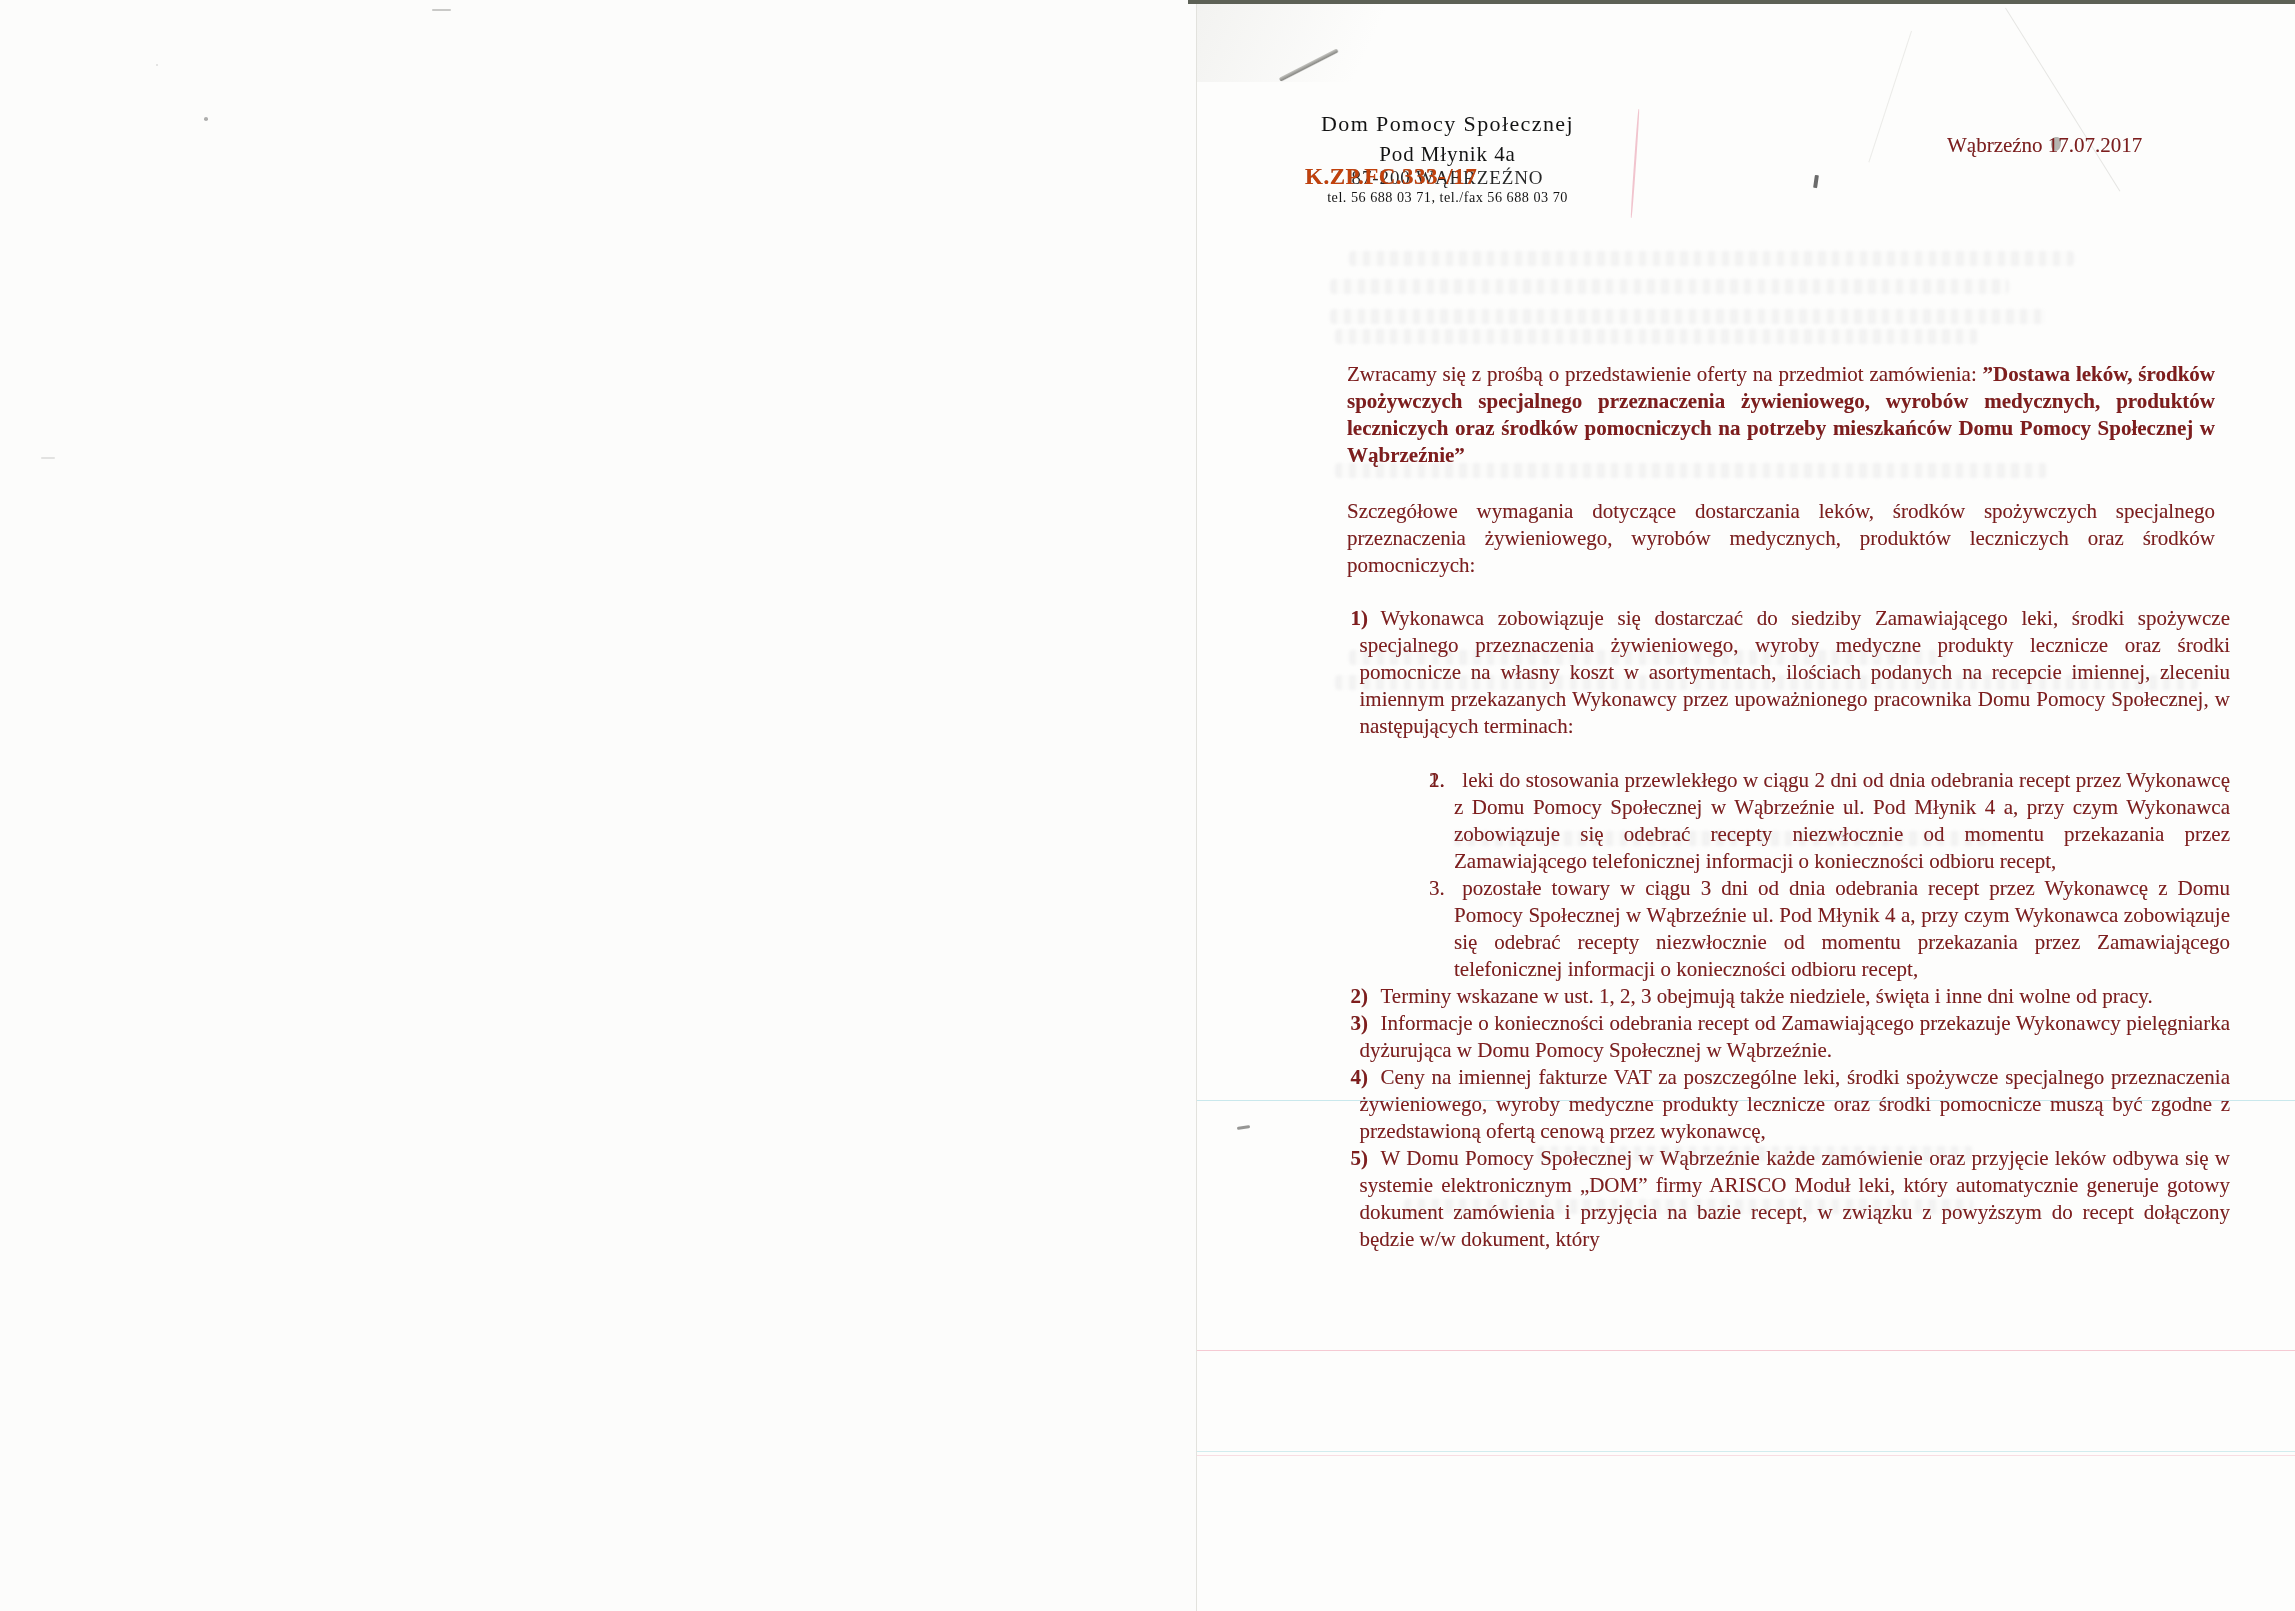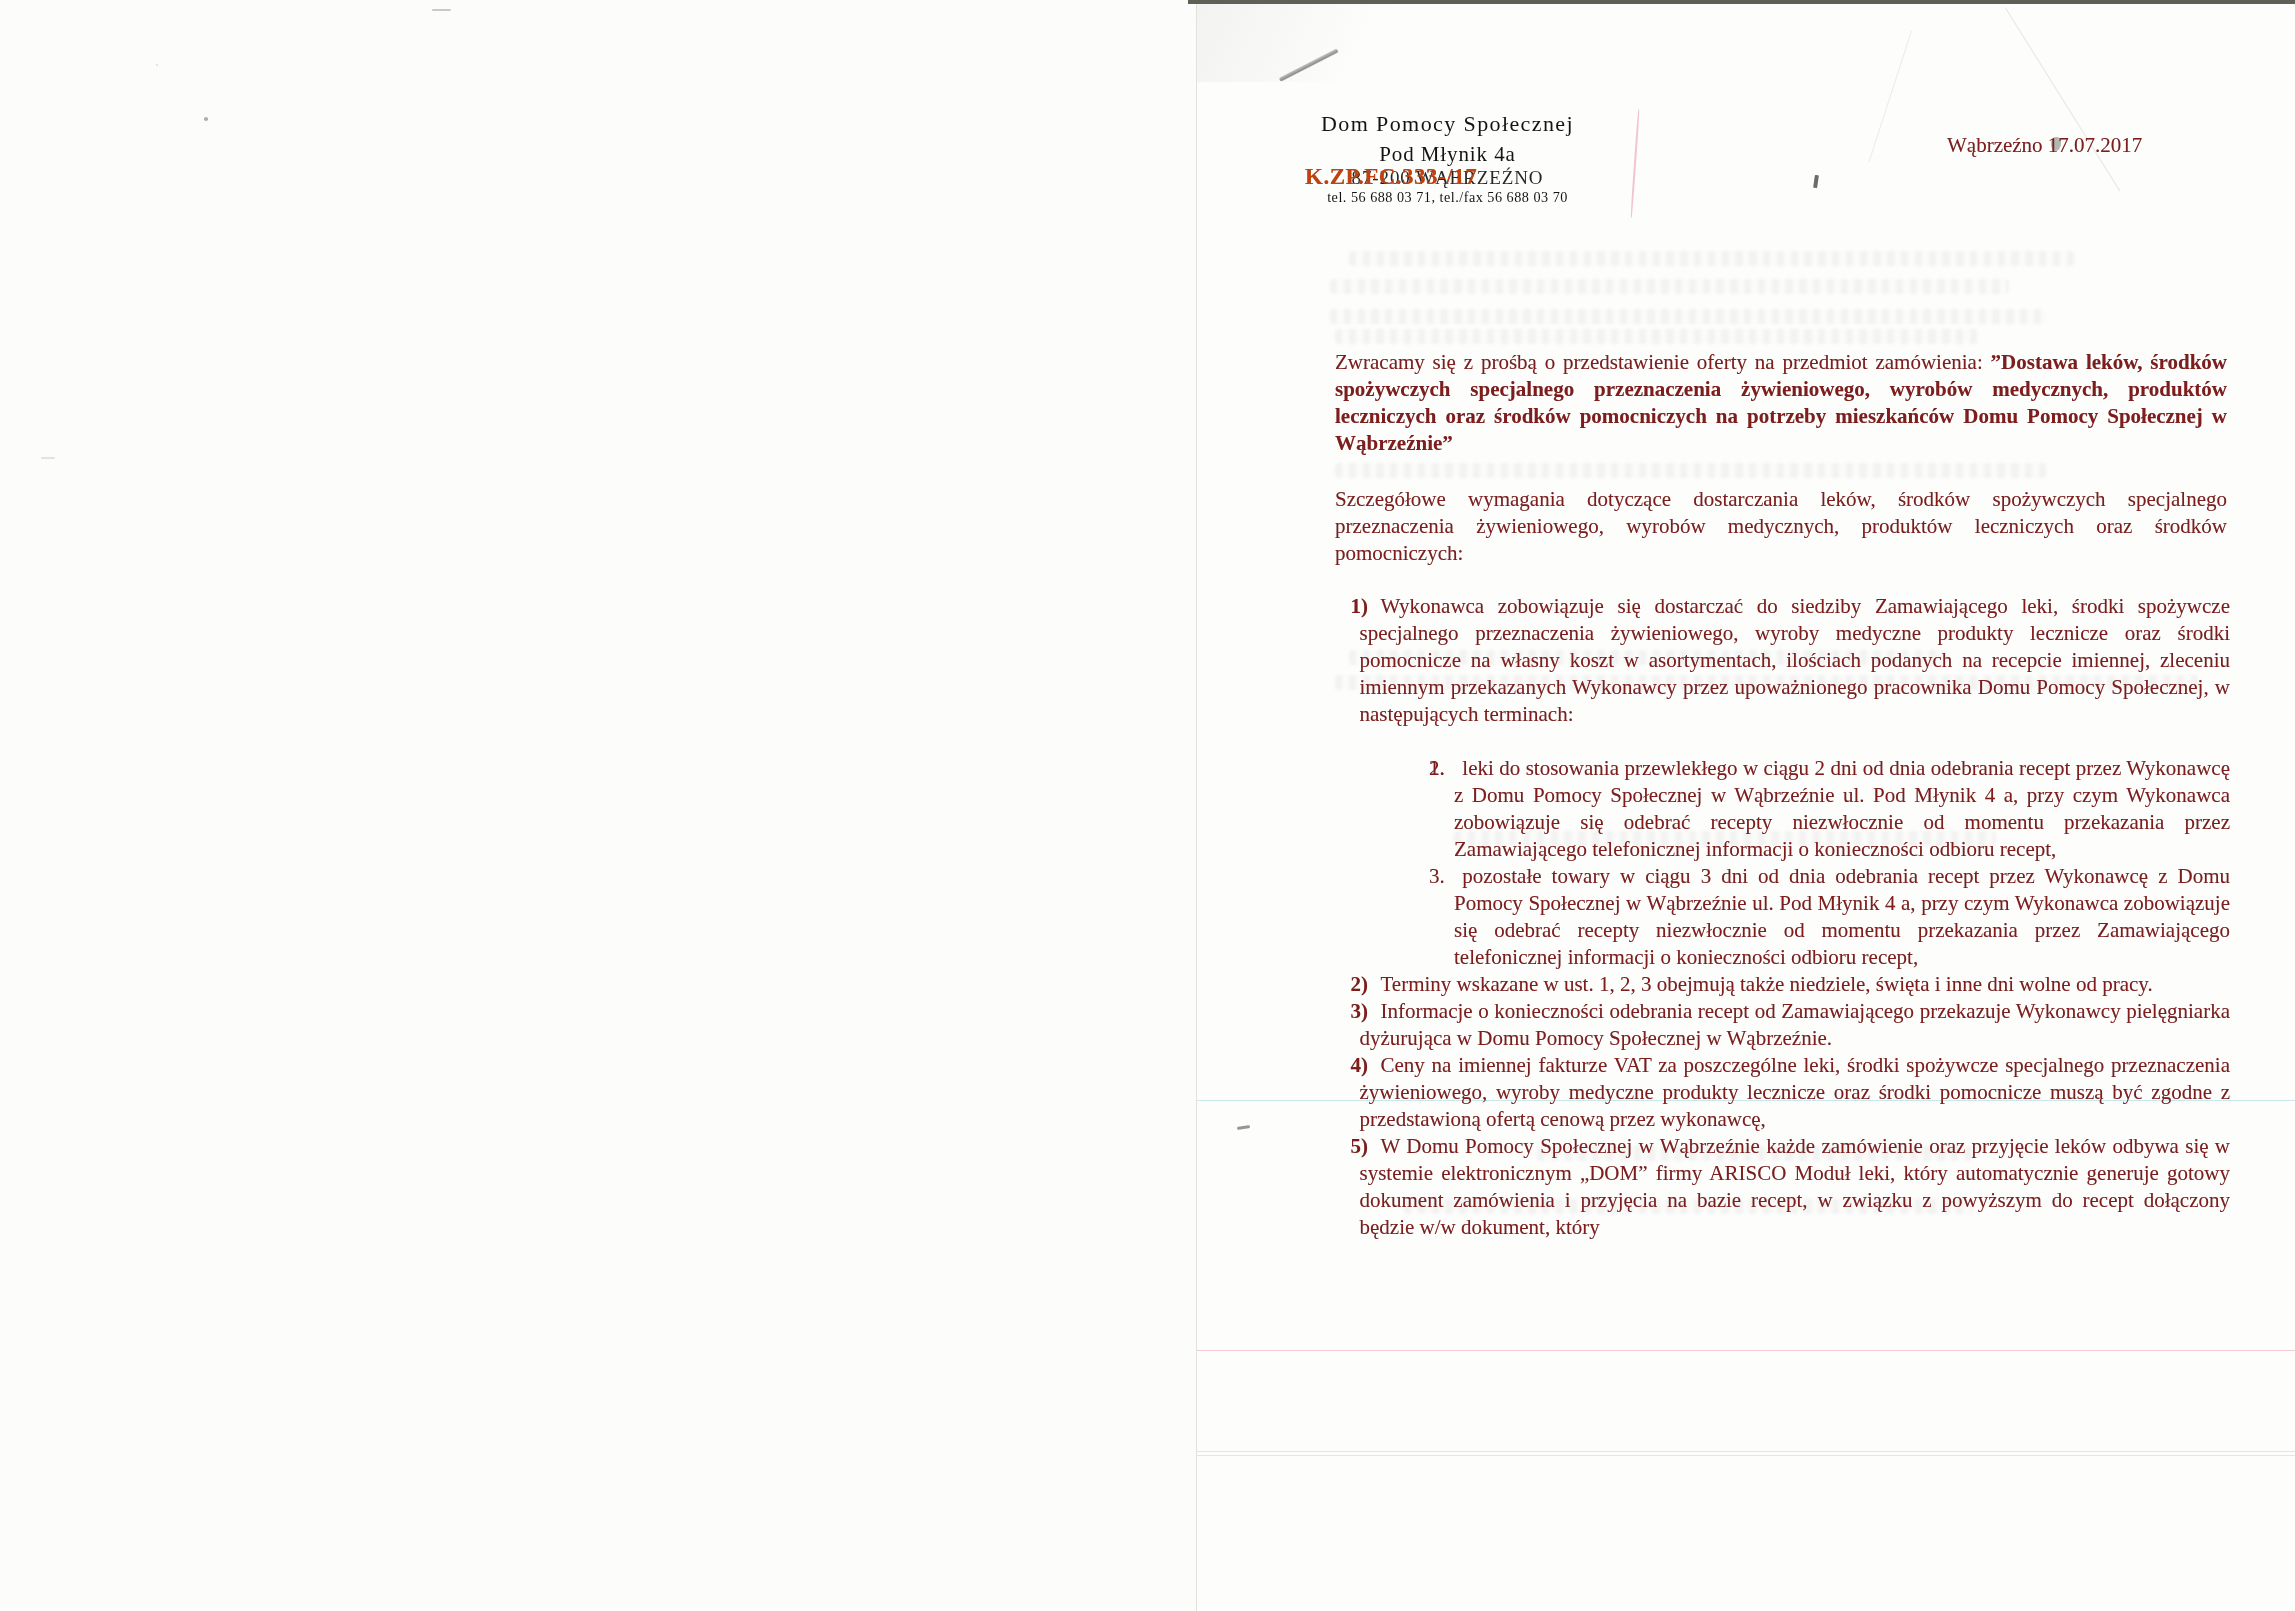--- a/index.html
+++ b/index.html
@@ -62,21 +62,21 @@
   .ref-number{position:absolute;left:108px;top:160px;font-size:23px;font-weight:bold;
     letter-spacing:0.5px;color:#c2410c;z-index:3;text-shadow:0 0 0.5px rgba(40,40,40,.5);}
 
   
   .ink{color:#7f1d1d;text-shadow:0 0 0.5px rgba(55,55,55,.35);}
   .date-line{position:absolute;left:750px;top:129px;font-size:21px;}
   .doc-title{position:absolute;left:135px;top:263px;width:898px;text-align:center;
     font-size:22px;font-weight:bold;letter-spacing:0.5px;}
   .content{position:absolute;left:135px;top:342px;width:898px;
     font-size:21px;line-height:27px;text-align:justify;}
-  .content p{margin:3px;}
+  .content p{margin:15px;}
   .p-intro{margin-bottom:29px !important;}
   .p-delivery{margin-bottom:26px !important;}
   .p-req{margin-bottom:26px !important;}
   .oli{position:relative;padding-left:27.5px;}
   .oli .onum{position:absolute;left:18.4px;top:0;font-weight:bold;}
   .oli .otext{text-indent:21px;}
   .oli-first{margin-bottom:27px;}
   .sli{position:relative;padding-left:122px;}
   .sli .snum{position:absolute;left:97px;top:0;}
   .sli .stext{text-indent:8.3px;}

